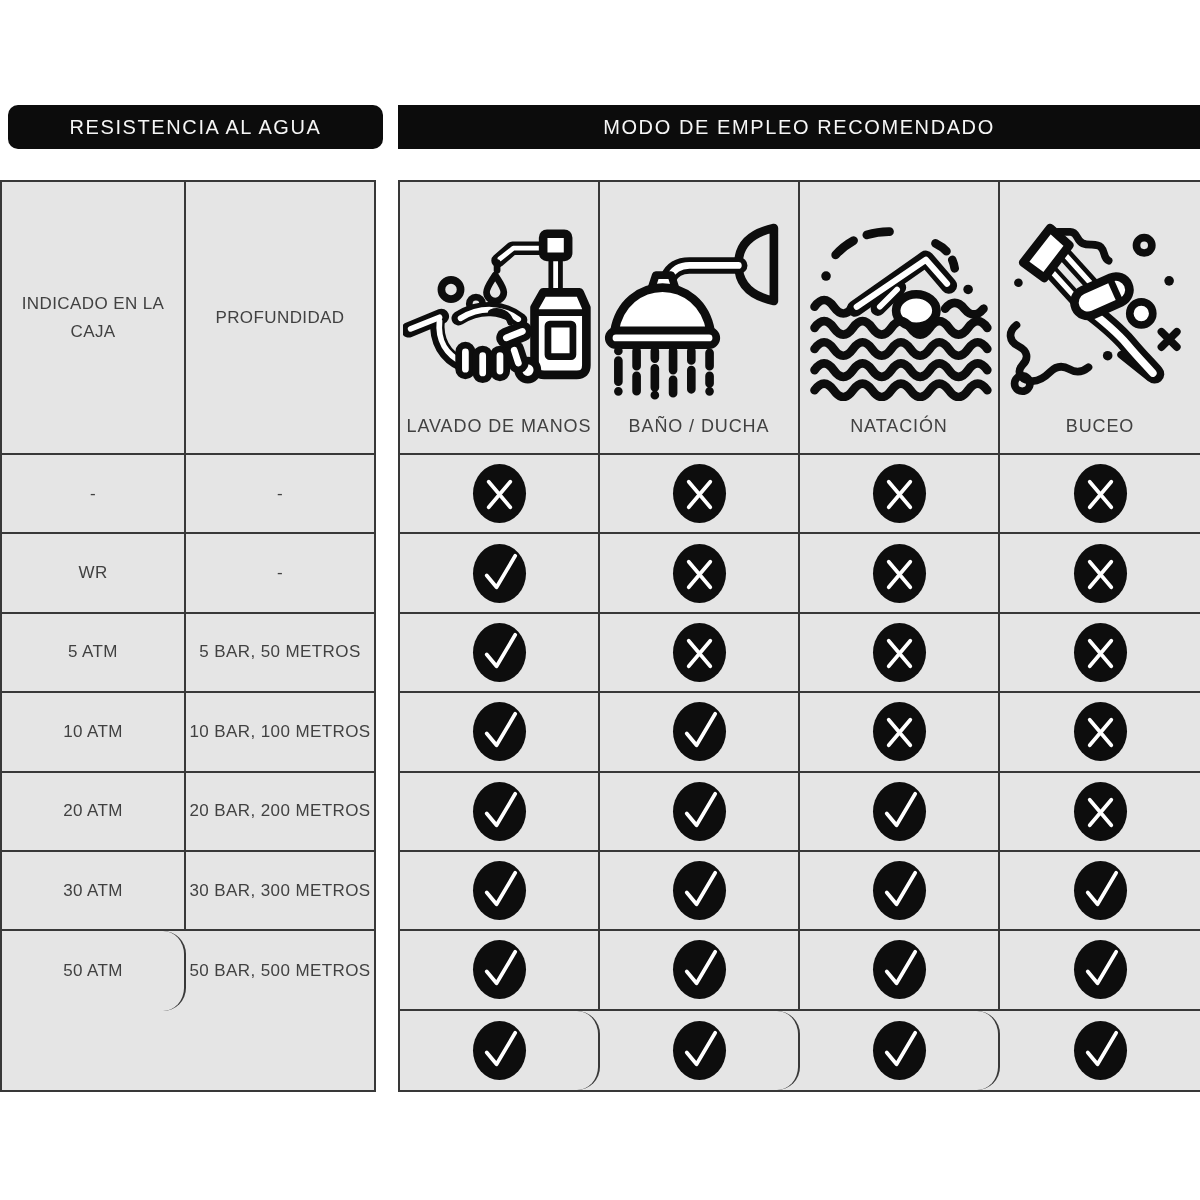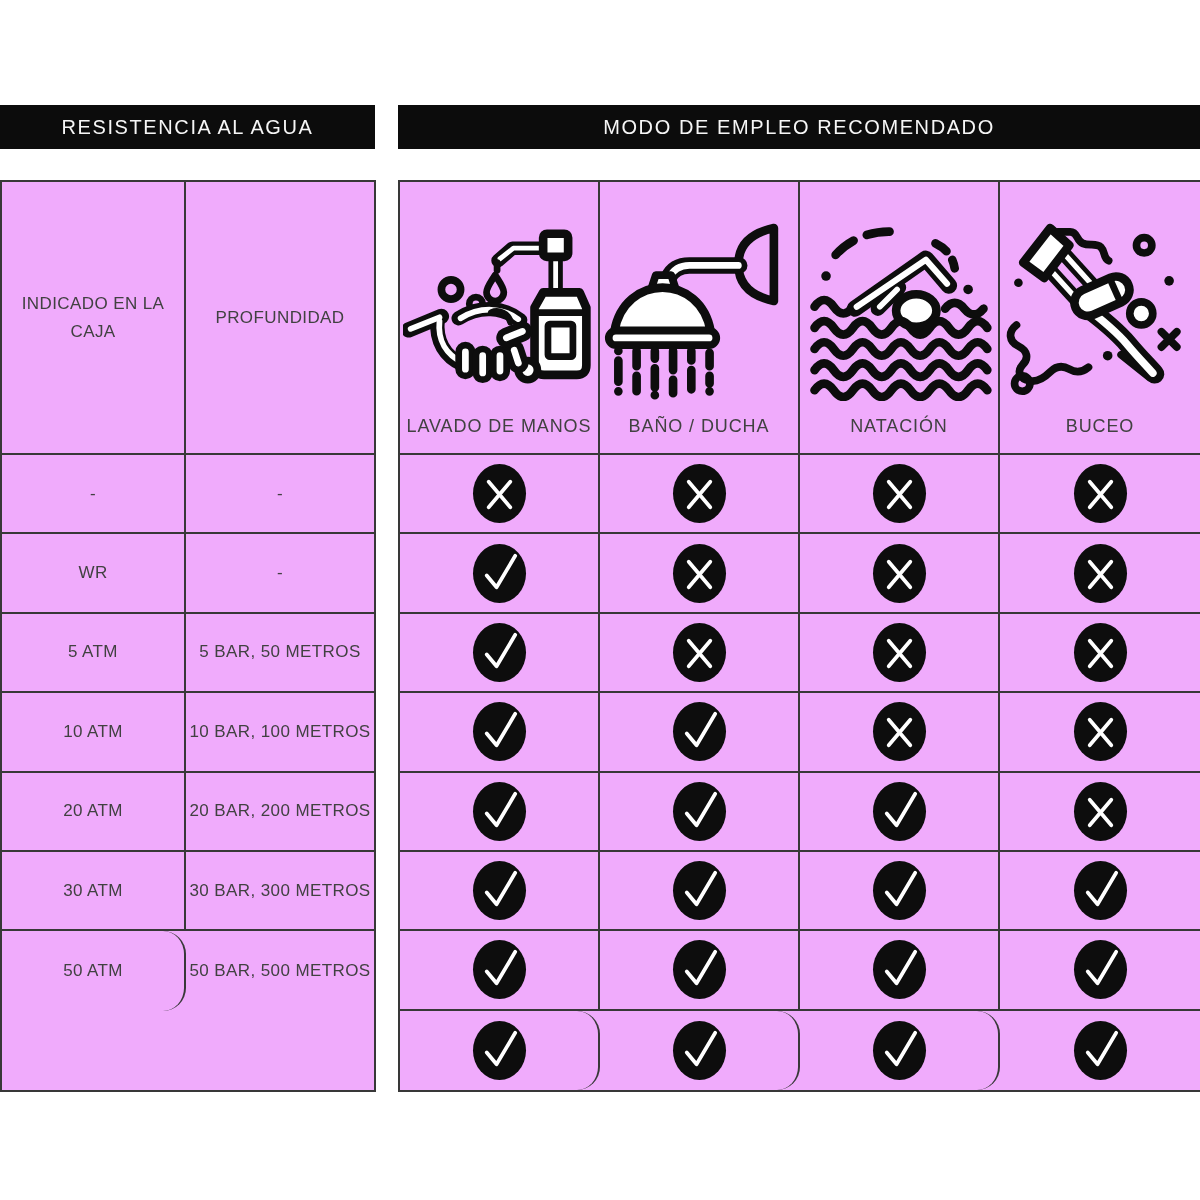--- a/index.html
+++ b/index.html
@@ -1,23 +1,23 @@
 <!DOCTYPE html>
 <html><head>
 <meta charset="utf-8">
 <style>
   html,body{margin:0;padding:0;background:#ffffff;}
   body{font-family:"Liberation Sans",sans-serif;}
   .canvas{position:relative;width:1200px;height:1200px;background:#ffffff;overflow:hidden;color:#3f3f3f;}
   .bar{position:absolute;top:105px;height:44px;background:#0c0c0c;color:#f6f6f6;
        display:flex;align-items:center;justify-content:center;
        font-size:20px;letter-spacing:1.6px;font-weight:400;}
-  .bar-left{left:0;width:375px;}
+  .bar-left{left:8px;width:375px;border-radius:10px;}
   .bar-right{left:398px;width:802px;}
-  .tbl{position:absolute;top:180px;display:grid;background:#f0abfc;border:2px solid #383838;box-sizing:border-box;}
+  .tbl{position:absolute;top:180px;display:grid;background:#e5e5e5;border:2px solid #383838;box-sizing:border-box;}
   .tbl-left{left:0;width:376px;height:912px;
             grid-template-columns:184px 1fr;
             grid-template-rows:273px repeat(8,1fr);}
   .tbl-right{left:398px;width:802px;height:912px;border-right:none;
              grid-template-columns:repeat(4,1fr);
              grid-template-rows:273px repeat(8,1fr);}
   .cell{border-right:2px solid #383838;border-bottom:2px solid #383838;
         display:flex;align-items:center;justify-content:center;
         font-size:17px;letter-spacing:.4px;text-align:center;color:#414141;
         box-sizing:border-box;min-width:0;min-height:0;}

